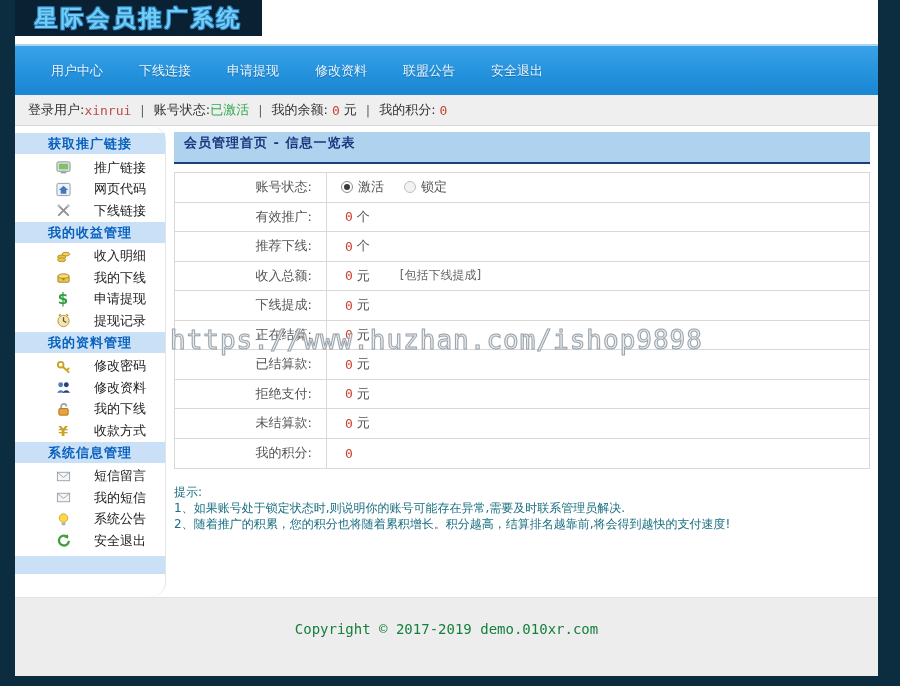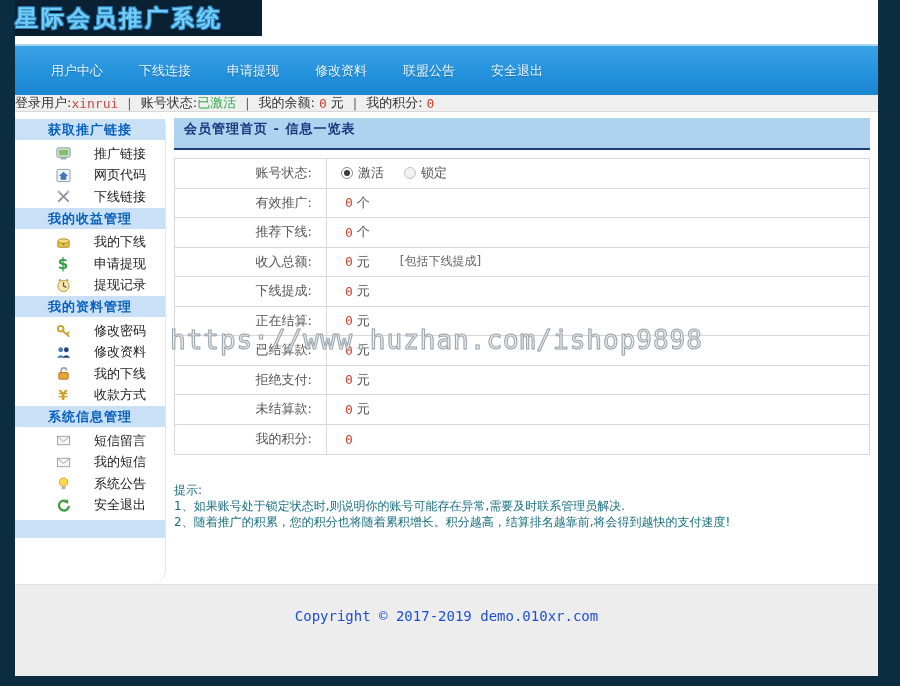--- a/index.html
+++ b/index.html
@@ -14,21 +14,21 @@
     position:absolute; left:15px; top:0;
     width:863px; height:676px;
     background:#fff;
     display:flex; flex-direction:column;
   }
   
   .header { height:44px; background:#fff; position:relative; }
   .logo-box {
     position:absolute; left:0; top:0; width:247px; height:36px;
     background:#0A2133;
-    display:flex; align-items:center; 
+    display:flex; align-items:center; justify-content:center;
   }
   .logo-text {
     font-size:23px; font-weight:bold; letter-spacing:3px;
     color:#72CEF6;
     text-shadow:1px 1px 0 #2a7db8, -1px -1px 0 #2a7db8, 1px -1px 0 #2a7db8, -1px 1px 0 #2a7db8, 0 2px 2px #06141f;
   }
   
   .nav {
     height:51px;
     border-top:2px solid #A8D5F0;
@@ -37,24 +37,24 @@
     padding-left:18px;
   }
   .nav-item {
     width:88px; text-align:center;
     color:#EAF6FF; font-size:13px;
     cursor:pointer; line-height:33px;
     text-shadow:0 1px 1px rgba(0,40,80,.35);
   }
   
   .statusbar {
-    height:17px; background:#EFEFEF;
+    height:31px; background:#EFEFEF;
     border-bottom:1px solid #D8D8D8;
     display:flex; align-items:center;
-    font-size:13px; color:#333;
+    padding-left:13px; font-size:13px; color:#333;
     white-space:nowrap;
   }
   .statusbar .sep { color:#666; margin:0 9px; }
   .u-red { color:#BE4B48; font-family:"DejaVu Sans Mono", monospace; }
   .u-green { color:#33A94F; }
   .v-red { color:#C9432F; font-family:"DejaVu Sans Mono", monospace; margin:0 4px; }
   
   .body-row { display:flex; flex:1; min-height:0; }
   .sidebar { width:151px; border-right:1px solid #E4E4E4; padding-top:7px;border-radius:15px; }
   .side-header {
@@ -93,36 +93,36 @@
   .tvalue .note { color:#666; margin-left:30px; font-size:12px; }
   .radio-group { display:flex; align-items:center; gap:20px; }
   .radio-opt { display:flex; align-items:center; gap:5px; color:#555; cursor:pointer; }
   .radio {
     width:12px; height:12px; border-radius:50%;
     border:1px solid #8a8a8a; background:#fff;
     display:inline-flex; align-items:center; justify-content:center;
   }
   .radio.checked::after { content:''; width:6px; height:6px; border-radius:50%; background:#3a3a3a; }
   .radio.unchecked { border-color:#c0c0c0; background:#f2f2f2; }
-  .tips { margin-top:27px; color:#1A6F80; font-size:12px; line-height:16px; }
+  .tips { margin-top:15px; color:#1A6F80; font-size:12px; line-height:16px; }
   
   .watermark {
     position:absolute; left:155px; top:325px;
     font-family:"DejaVu Sans Mono", monospace;
     font-size:26px; letter-spacing:1px;
     color:rgba(255,255,255,0.78);
     -webkit-text-stroke:1px #9aa4ac;
     text-shadow:0 0 1px #98a2aa;
     pointer-events:none; white-space:nowrap; z-index:5;
   }
   
   .footer {
-    height:92px; background:#EDEDED; border-top:1px solid #E2E2E2;
+    height:79px; background:#EDEDED; border-top:1px solid #E2E2E2;
     text-align:center; padding-top:23px;
-    font-size:14px; color:#1d4ed8;
+    font-size:14px; color:#15803d;
     font-family:"DejaVu Sans Mono", monospace;
   }
 </style>
 </head>
 <body>
 
 <div class="page">
 
   <div class="header">
     <div class="logo-box">
@@ -185,20 +185,30 @@
               <circle cx="13" cy="3" r="1.6" fill="#b9c1c9"></circle>
             </svg>
           </span>
         <span>下线链接</span>
       </div>
 
       <div class="side-header">我的收益管理</div>
       <div class="side-item">
         <span class="ic">
             <svg viewBox="0 0 16 16">
+              <ellipse cx="10.5" cy="5.5" rx="4" ry="2" fill="#f0d46a" stroke="#b98e1e"></ellipse>
+              <ellipse cx="6" cy="8.5" rx="4.3" ry="2.1" fill="#e8c34a" stroke="#b98e1e"></ellipse>
+              <ellipse cx="6" cy="11.5" rx="4.3" ry="2.1" fill="#e8c34a" stroke="#b98e1e"></ellipse>
+            </svg>
+          </span>
+        <span>收入明细</span>
+      </div>
+      <div class="side-item">
+        <span class="ic">
+            <svg viewBox="0 0 16 16">
               <rect x="2" y="6.5" width="12" height="6.5" rx="1" fill="#e9c64d" stroke="#a8841c"></rect>
               <ellipse cx="8" cy="6.5" rx="6" ry="2.4" fill="#f4da7a" stroke="#a8841c"></ellipse>
               <rect x="7" y="8.5" width="2" height="2.5" fill="#a8841c"></rect>
             </svg>
           </span>
         <span>我的下线</span>
       </div>
       <div class="side-item">
         <span class="ic glyph-dollar">$</span>
         <span>申请提现</span>

